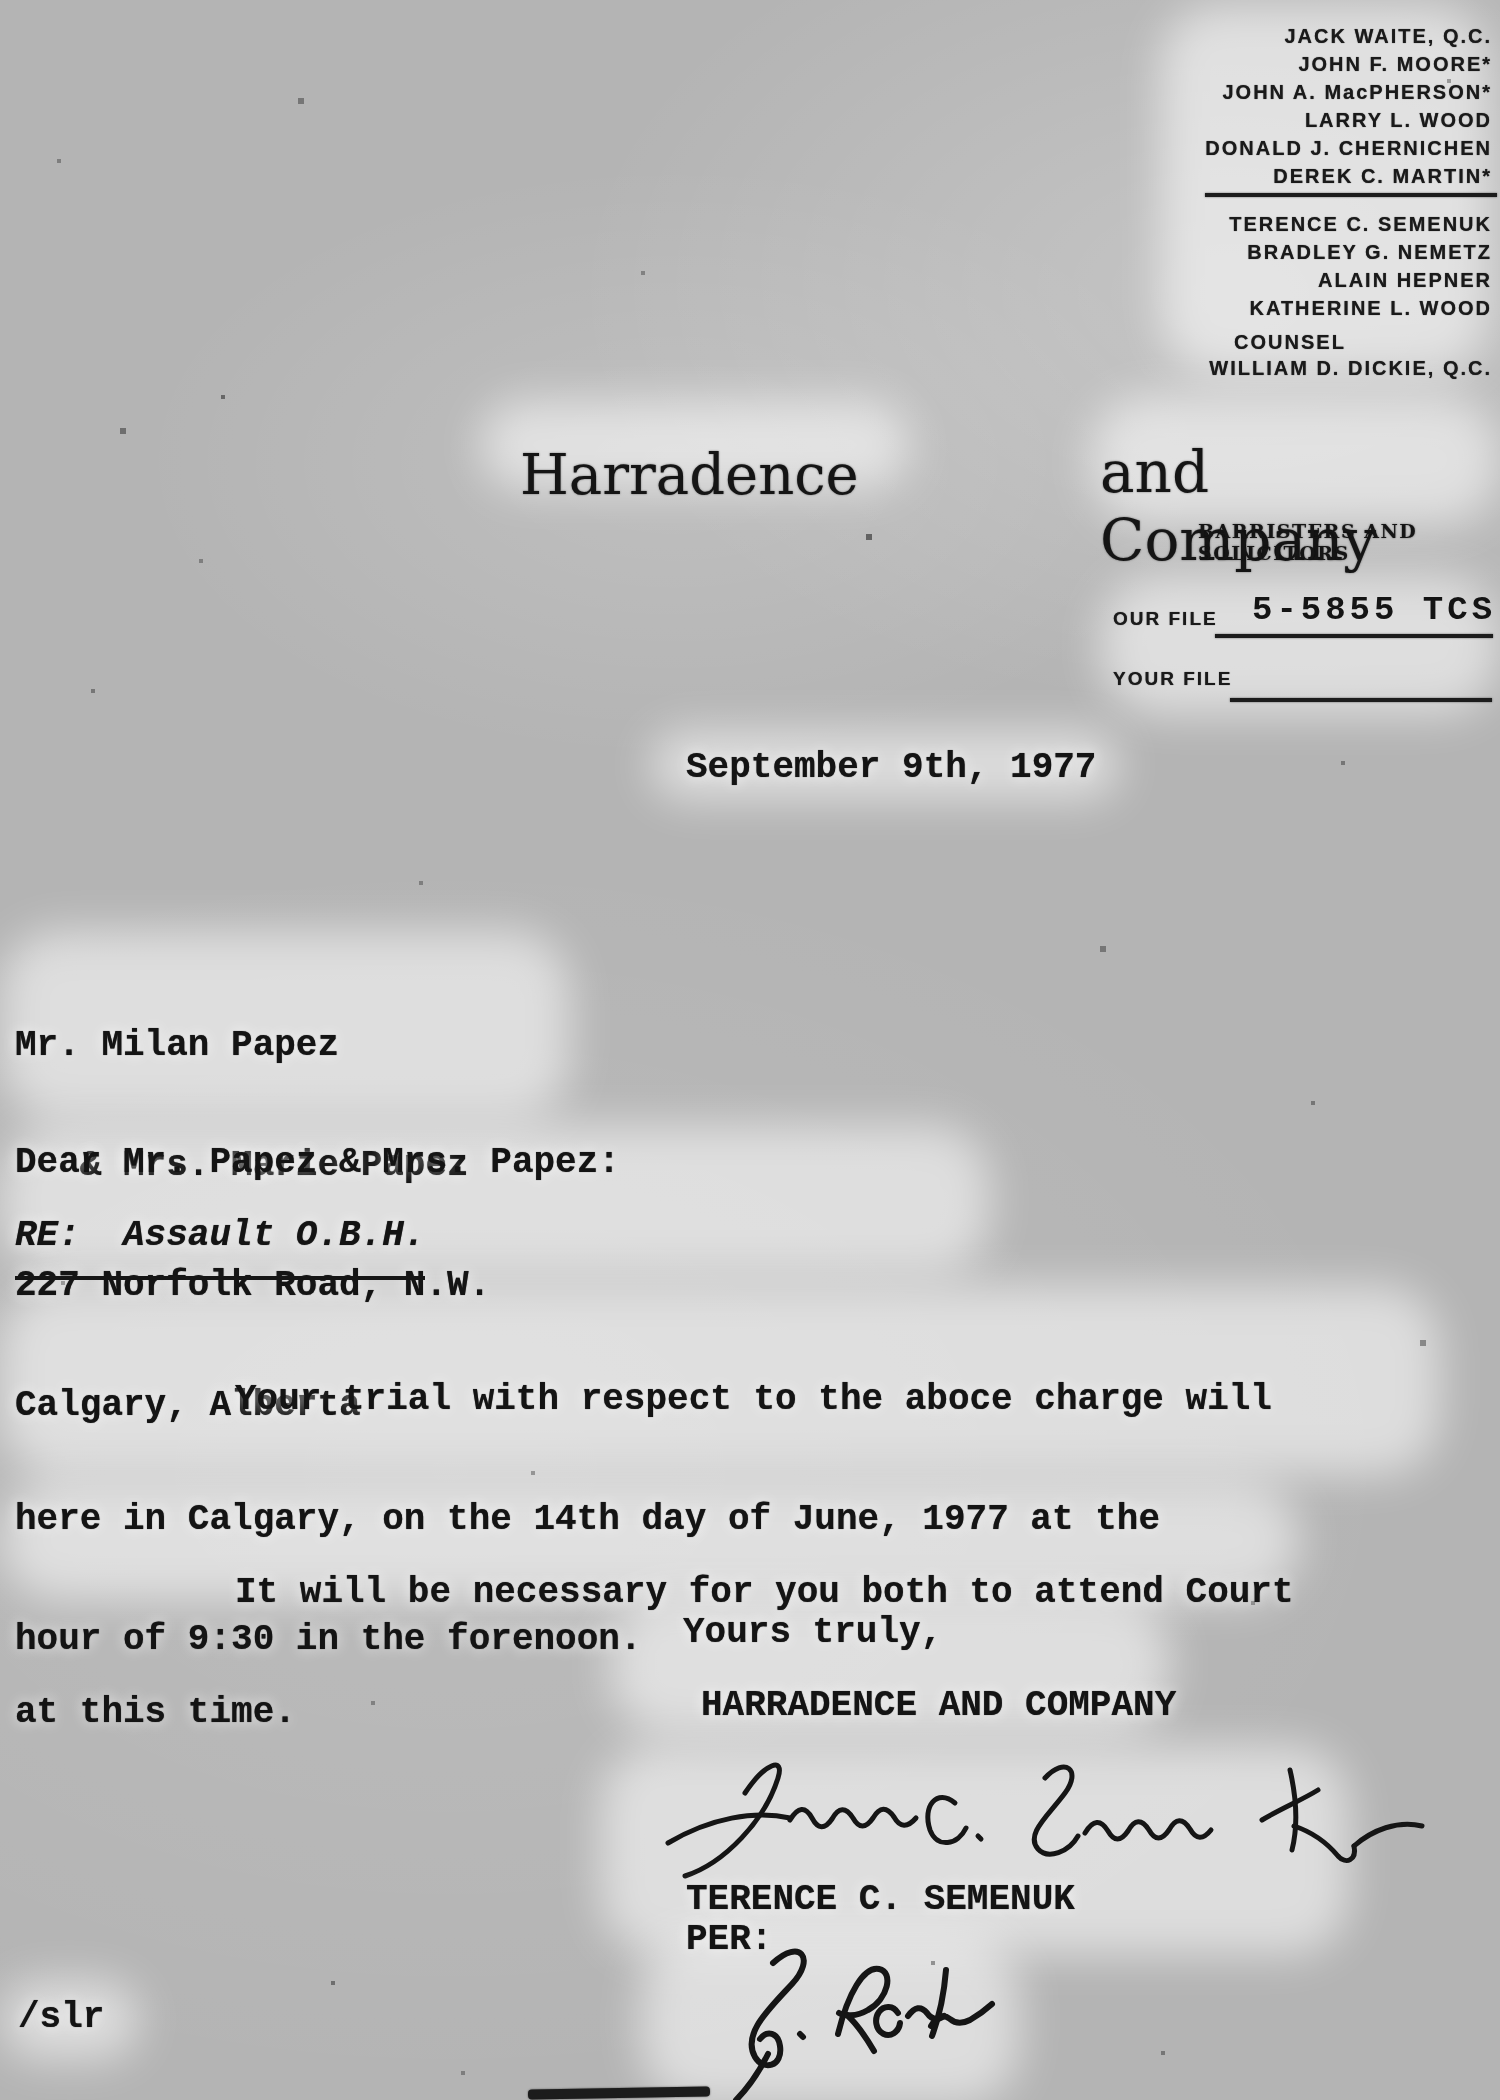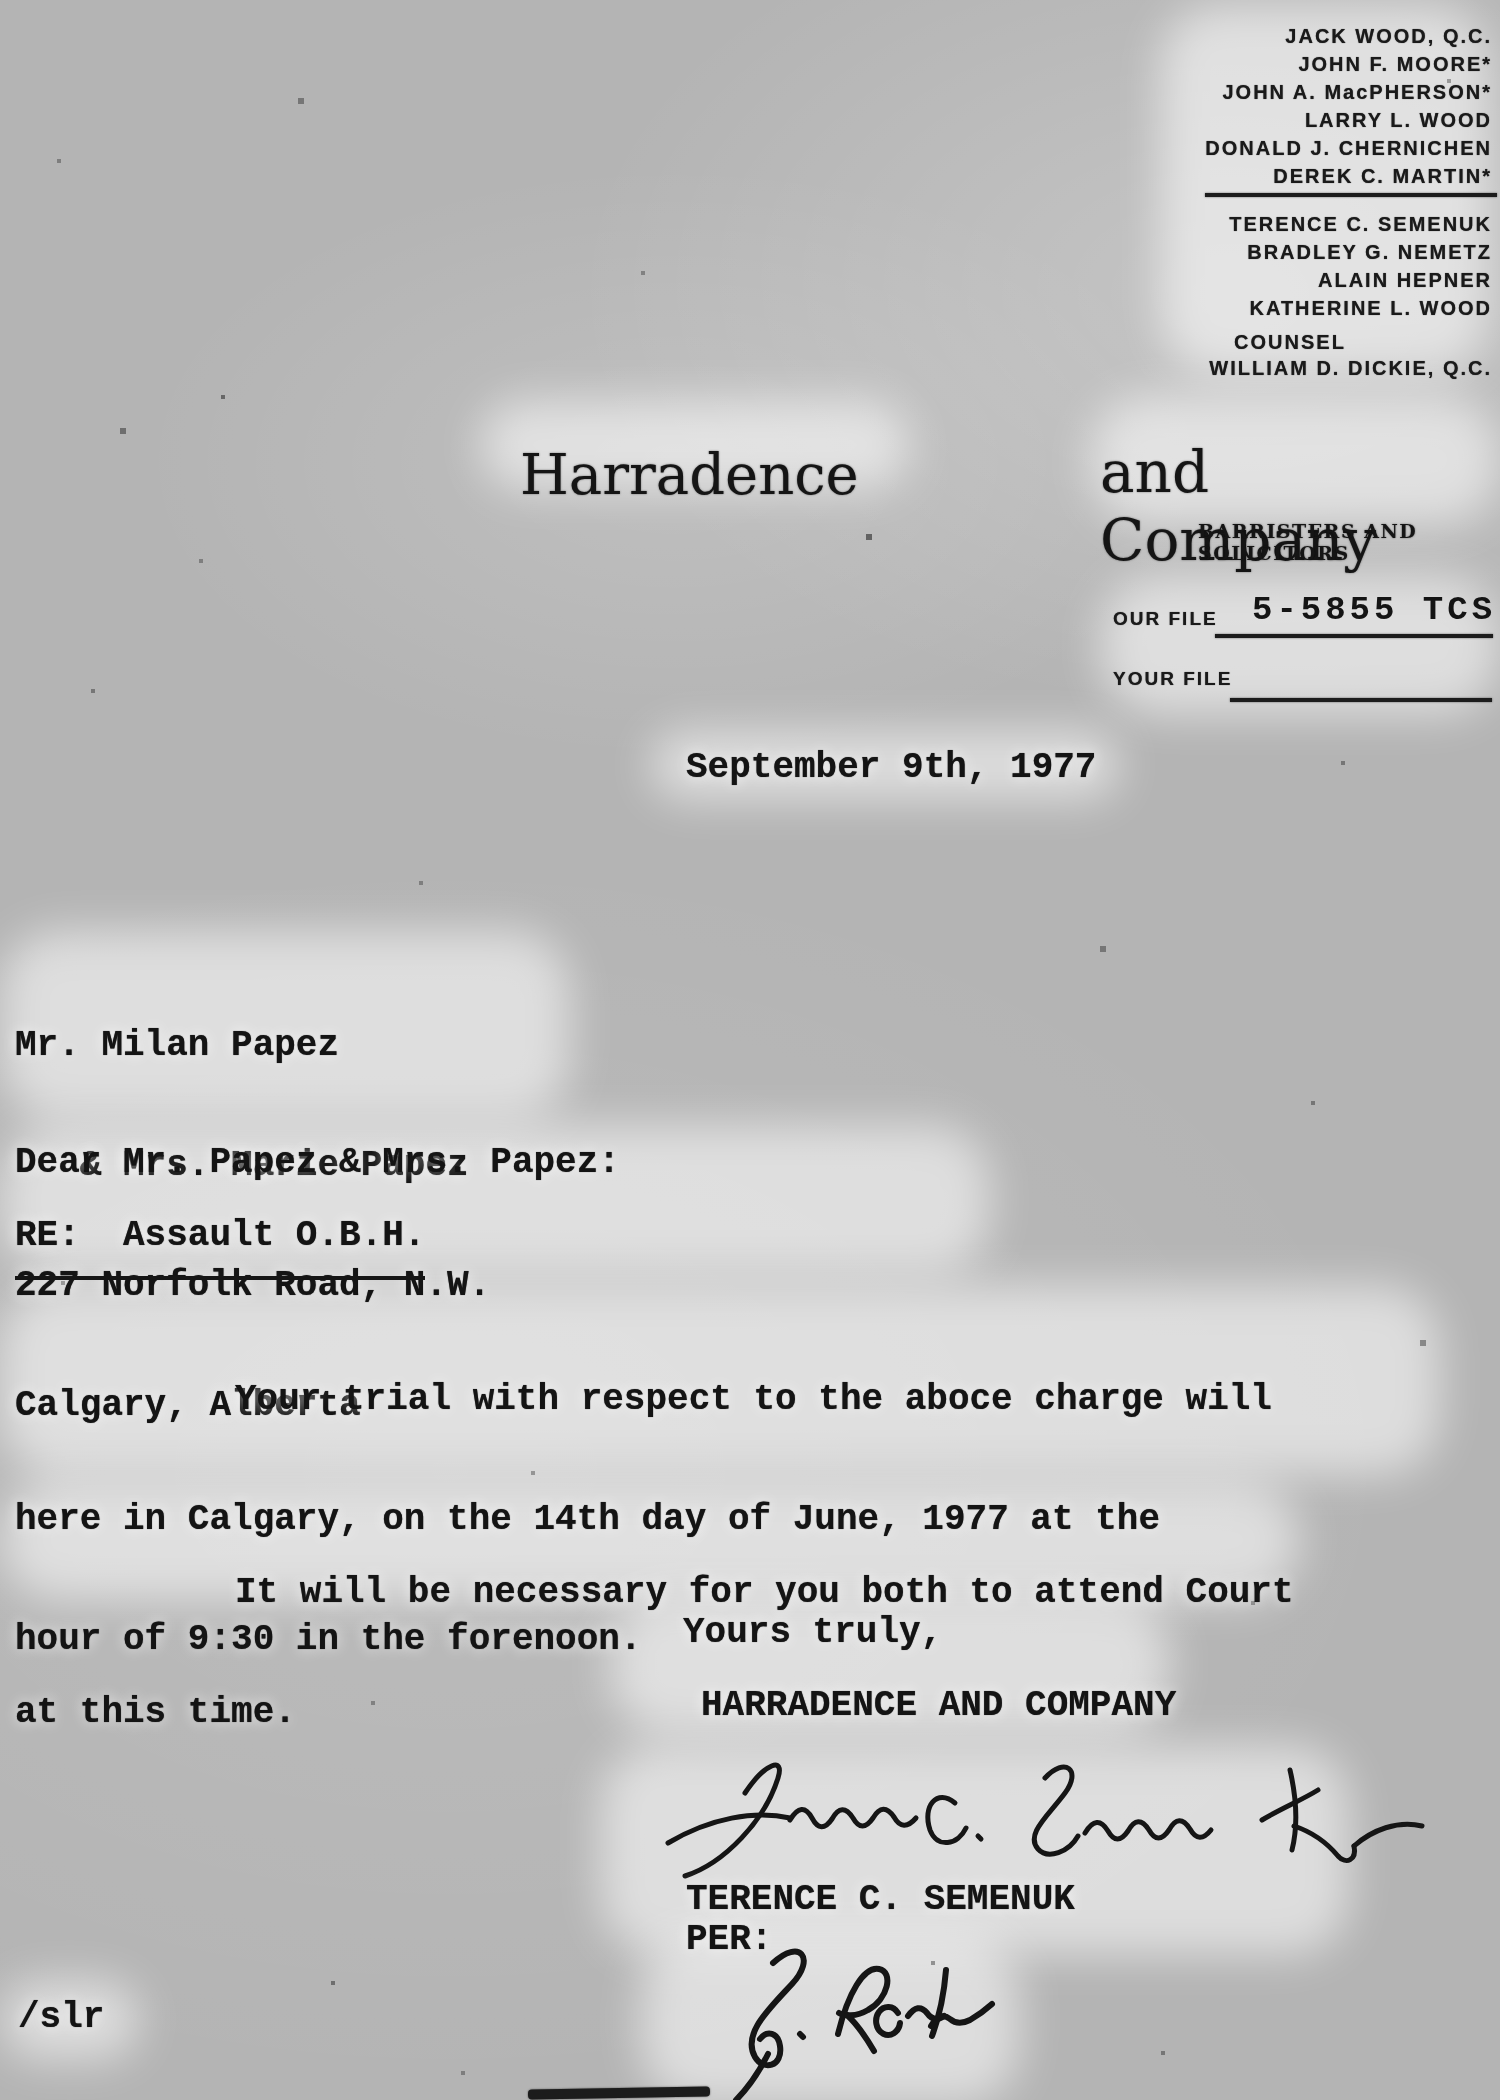--- a/index.html
+++ b/index.html
@@ -17,21 +17,21 @@
         text-shadow:0 0 1px rgba(0,0,0,.65), 0 0 14px rgba(255,255,255,.8);}
   .abs{position:absolute;}
   .names{font:700 20px/28px "Liberation Sans", sans-serif;letter-spacing:2px;
          text-align:right;color:#1a1a1a;text-shadow:0 0 1px rgba(0,0,0,.7);}
   .names div{height:28px;}
   .firm{font-family:"DejaVu Serif", serif;color:#151515;text-shadow:0 0 2px rgba(0,0,0,.5);margin-top:34px;}
   .rule{position:absolute;background:#1c1c1c;box-shadow:0 0 2px rgba(0,0,0,.6);}
   .filelabel{font:700 19px/22px "Liberation Sans", sans-serif;letter-spacing:2px;color:#1a1a1a;
              text-shadow:0 0 1px rgba(0,0,0,.7);}
   .fileval{font:700 34px/36px "Liberation Mono", monospace;letter-spacing:4px;}
-  .subject{border-bottom:4px solid #151515;padding-bottom:20px;}
+  .subject{border-bottom:4px solid #151515;padding-bottom:20px;font-style:italic;}
   .para .ind{padding-left:220px;}
   svg.sig{position:absolute;overflow:visible;}
   svg.sig path{fill:none;stroke:#151515;stroke-linecap:round;stroke-linejoin:round;}
   .specks{position:absolute;left:0;top:0;width:2px;height:2px;background:transparent;
     box-shadow:
       300px 100px 0 2px rgba(25,25,25,.40), 122px 430px 0 2px rgba(25,25,25,.45),
       222px 396px 0 1px rgba(25,25,25,.5), 868px 536px 0 2px rgba(25,25,25,.55),
       642px 272px 0 1px rgba(25,25,25,.35), 200px 560px 0 1px rgba(25,25,25,.35),
       92px 690px 0 1px rgba(25,25,25,.4), 1342px 762px 0 1px rgba(25,25,25,.4),
       420px 882px 0 1px rgba(25,25,25,.35), 1102px 948px 0 2px rgba(25,25,25,.4),
@@ -57,21 +57,21 @@
   <div class="halo" style="left:0;top:1285px;width:1440px;height:190px"></div>
   <div class="halo" style="left:0;top:1480px;width:1300px;height:120px"></div>
   <div class="halo" style="left:610px;top:1595px;width:560px;height:140px"></div>
   <div class="halo" style="left:600px;top:1745px;width:750px;height:210px"></div>
   <div class="halo" style="left:640px;top:1935px;width:380px;height:170px"></div>
   <div class="halo" style="left:0;top:1980px;width:140px;height:80px"></div>
 
   <div class="specks"></div>
 
   <div class="abs names" style="right:8px;top:22px;width:400px">
-    <div>JACK WOOD, Q.C.</div>
+    <div>JACK WAITE, Q.C.</div>
     <div>JOHN F. MOORE*</div>
     <div>JOHN A. MacPHERSON*</div>
     <div>LARRY L. WOOD</div>
     <div>DONALD J. CHERNICHEN</div>
     <div>DEREK C. MARTIN*</div>
   </div>
   <div class="rule" style="left:1205px;top:193px;width:292px;height:4px"></div>
   <div class="abs names" style="right:8px;top:210px;width:400px">
     <div>TERENCE C. SEMENUK</div>
     <div>BRADLEY G. NEMETZ</div>

